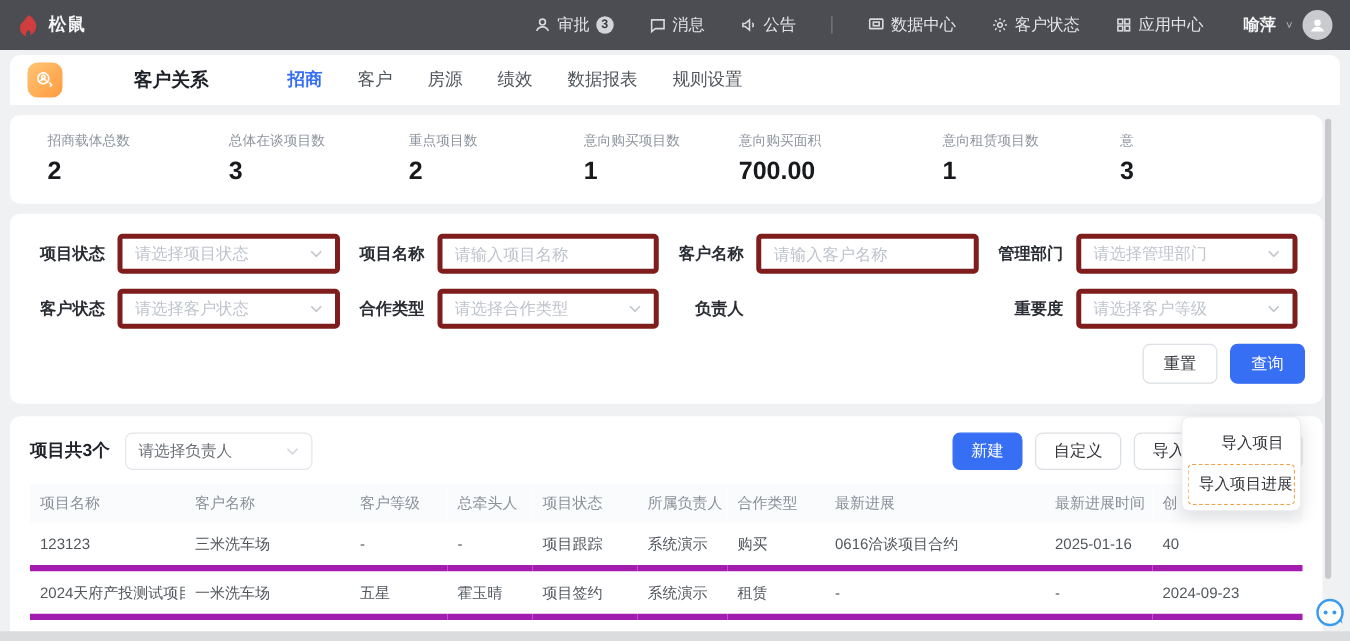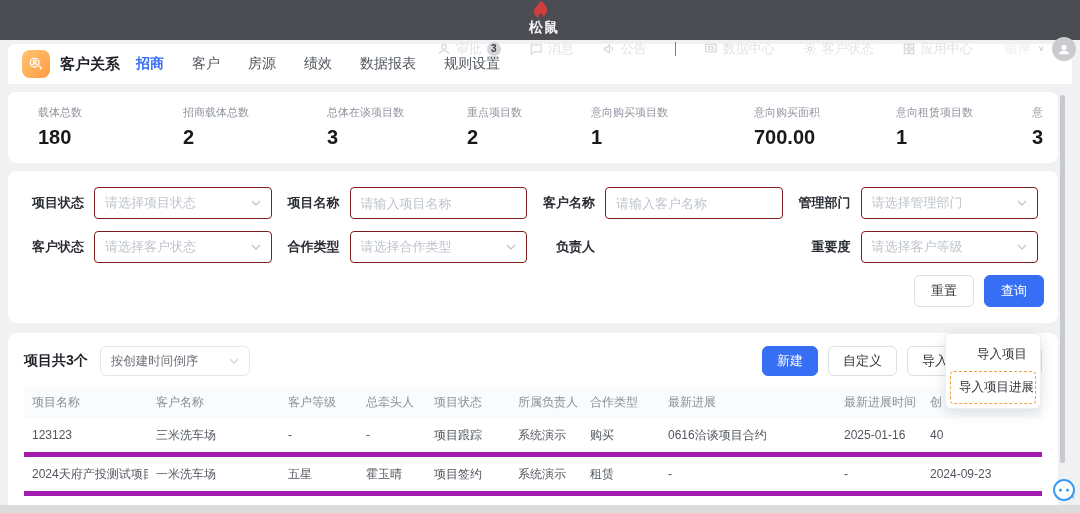--- a/index.html
+++ b/index.html
@@ -4,36 +4,36 @@
 <style>
   * { margin:0; padding:0; box-sizing:border-box; }
   html,body { width:1080px; height:513px; overflow:hidden; }
   body {
     font-family:"Liberation Sans","DejaVu Sans",sans-serif;
     background:#f0f1f3; position:relative; font-size:13px; color:#33353a;
   }
   svg { display:block; }
 
   
-  .topbar { height:40px; background:#4b4d52; display:flex; align-items:center; padding:0 4px; color:#e3e4e7;flex-direction:column; }
+  .topbar { height:40px; background:#4b4d52; display:flex; align-items:center; padding:0 14px; color:#e3e4e7; }
   .brand { display:flex; align-items:center; gap:6px; margin-left:8px; }
   .brand-name { font-weight:bold; color:#f5f5f6; font-size:14px; letter-spacing:1px; }
   .topmenu { margin-left:auto; display:flex; align-items:center; gap:28px; font-size:13px; }
   .topitem { display:flex; align-items:center; gap:5px; cursor:pointer; white-space:nowrap; }
   .topitem .ticon { width:14px; height:14px; color:#d8d9dc; }
   .badge { background:#d3d5d8; color:#3b3d42; font-size:10px; line-height:14px; height:14px; min-width:14px;
            padding:0 4px; border-radius:8px; text-align:center; font-weight:bold; }
   .topdivider { width:1px; height:14px; background:#7a7c81; }
   .userbox { display:flex; align-items:center; gap:8px; margin-left:4px; }
   .caret-sm { font-size:9px; color:#b9babd; }
   .avatar { width:24px; height:24px; border-radius:50%; background:#c9cbce; display:flex; align-items:center; justify-content:center; color:#fff; }
 
   
   .subnav { margin:4px 8px 0; height:40px; background:#fff; border-radius:8px 8px 0 0;
-            display:flex; align-items:center; padding:0 14px; }
+            display:flex; align-items:center; padding:0 14px;gap:47px; }
   .appicon { width:28px; height:28px; border-radius:8px; background:linear-gradient(135deg,#ffc473,#ff9b40);
              display:flex; align-items:center; justify-content:center; }
   .module-title { font-size:15px; font-weight:bold; color:#1f2329; margin:0 16px 0 10px; }
   .tabs { display:flex; gap:28px; font-size:14px; color:#51565d; }
   .tab { cursor:pointer; }
   .tab.active { color:var(--accent); font-weight:bold; }
 
   :root { --accent:#366ef4; }
 
   
@@ -46,21 +46,21 @@
   .stat-value { font-size:20px; font-weight:bold; color:#17191c; }
   .stat:nth-child(1){width:145px;} .stat:nth-child(2){width:144px;} .stat:nth-child(3){width:140px;}
   .stat:nth-child(4){width:124px;} .stat:nth-child(5){width:163px;} .stat:nth-child(6){width:142px;}
   .stat:nth-child(7){width:136px;} .stat:nth-child(8){width:56px;}
 
   
   .filters { margin-top:8px; padding:16px 14px 14px; }
   .frow { display:flex; margin-bottom:12px; }
   .field { flex:1; display:flex; align-items:center; min-width:0; margin-right:6px; }
   .flabel { width:62px; text-align:right; margin-right:10px; font-size:13px; font-weight:bold; color:#2a2d33; white-space:nowrap; flex:0 0 auto; }
-  .control { flex:1; height:32px; border:1px solid #7f1d1d; border-radius:4px; display:flex; align-items:center;
+  .control { flex:1; height:32px; border:4px solid #7f1d1d; border-radius:4px; display:flex; align-items:center;
              padding:0 10px; background:#fff; position:relative; min-width:0; }
   .control .ph { color:#bfc4cc; font-size:13px; white-space:nowrap; overflow:hidden; }
   .control input { border:none; outline:none; width:100%; font-size:13px; font-family:inherit; color:#33353a; }
   .control input::placeholder { color:#bfc4cc; }
   .sel-caret { position:absolute; right:10px; color:#c3c7cd; }
   .fbtns { display:flex; justify-content:flex-end; gap:10px; margin-bottom:2px; }
   .btn { height:32px; padding:0 16px; border-radius:6px; border:1px solid #dcdfe3; background:#fff; font-size:13px;
          color:#33353a; display:inline-flex; align-items:center; gap:4px; cursor:pointer; font-family:inherit; white-space:nowrap; }
   .btn.primary { background:var(--accent); border-color:var(--accent); color:#fff; }
 
@@ -177,24 +177,20 @@
     <span class="tab">客户</span>
     <span class="tab">房源</span>
     <span class="tab">绩效</span>
     <span class="tab">数据报表</span>
     <span class="tab">规则设置</span>
   </div>
 </div>
 
 <div class="card stats">
   <div class="stat">
-      <div class="stat-label">载体总数</div>
-      <div class="stat-value">180</div>
-    </div>
-  <div class="stat">
       <div class="stat-label">招商载体总数</div>
       <div class="stat-value">2</div>
     </div>
   <div class="stat">
       <div class="stat-label">总体在谈项目数</div>
       <div class="stat-value">3</div>
     </div>
   <div class="stat">
       <div class="stat-label">重点项目数</div>
       <div class="stat-value">2</div>
@@ -285,21 +281,21 @@
   <div class="fbtns">
     <button class="btn">重置</button>
     <button class="btn primary">查询</button>
   </div>
 </div>
 
 <div class="card tablecard">
   <div class="thead-bar">
     <span class="count">项目共3个</span>
     <div class="sortsel">
-      <span>按创建时间倒序</span>
+      <span>请选择负责人</span>
       <svg class="sel-caret" width="10" height="6" viewBox="0 0 10 6" fill="none" stroke="#d4d7db" stroke-width="1.4">
           <path d="M1 1l4 4 4-4"></path>
         </svg>
     </div>
     <div class="actions">
       <button class="btn primary">新建</button>
       <button class="btn">自定义</button>
       <button class="btn">
         <span>导入</span>
         <svg width="9" height="6" viewBox="0 0 10 6" fill="none" stroke="currentColor" stroke-width="1.6">

